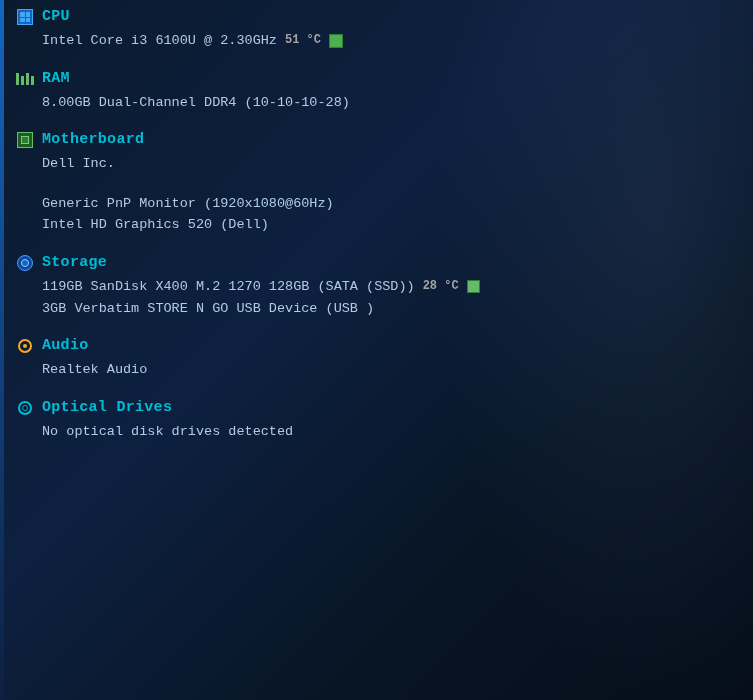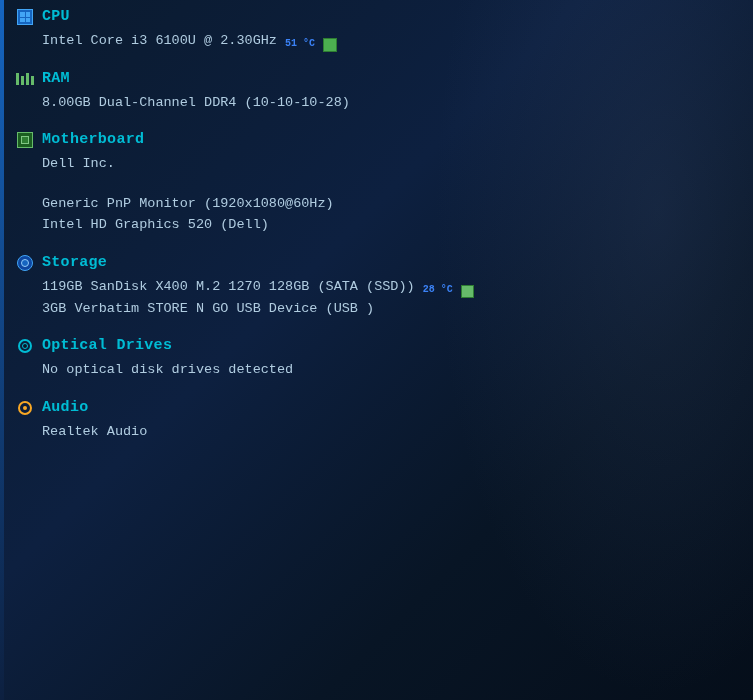--- a/index.html
+++ b/index.html
@@ -68,27 +68,27 @@
 
     .section-details {
       padding-left: 26px;
       color: #b0cce0;
       font-size: 13.5px;
       line-height: 1.6;
     }
 
     .detail-line {
       display: flex;
-      align-items: flex-end;
+      align-items: center;
       gap: 8px;
     }
 
     .temp-badge {
-      color: #3b82f6;
-      font-size: 10px;
+      color: #a3a3a3;
+      font-size: 12px;
       font-weight: bold;
     }
 
     .status-green {
       display: inline-block;
       width: 14px;
       height: 14px;
       background: #4caf50;
       border: 1px solid #2e7d32;
     }
@@ -314,34 +314,34 @@
         <span class="temp-badge">28 °C</span>
         <span class="status-green-sm"></span>
       </div>
       <div>3GB Verbatim STORE N GO USB Device (USB )</div>
     </div>
   </div>
 
   <div class="section">
     <div class="section-header">
       <div class="section-icon">
+        <div class="icon-audio"></div>
+      </div>
+      <span class="section-title">Audio</span>
+    </div>
+    <div class="section-details">
+      <div>Realtek Audio</div>
+    </div>
+  </div>
+
+  <div class="section">
+    <div class="section-header">
+      <div class="section-icon">
         <div class="icon-optical"></div>
       </div>
       <span class="section-title">Optical Drives</span>
     </div>
     <div class="section-details">
       <div>No optical disk drives detected</div>
     </div>
   </div>
 
-  <div class="section">
-    <div class="section-header">
-      <div class="section-icon">
-        <div class="icon-audio"></div>
-      </div>
-      <span class="section-title">Audio</span>
-    </div>
-    <div class="section-details">
-      <div>Realtek Audio</div>
-    </div>
-  </div>
-
 </div>
 
 </body></html>

